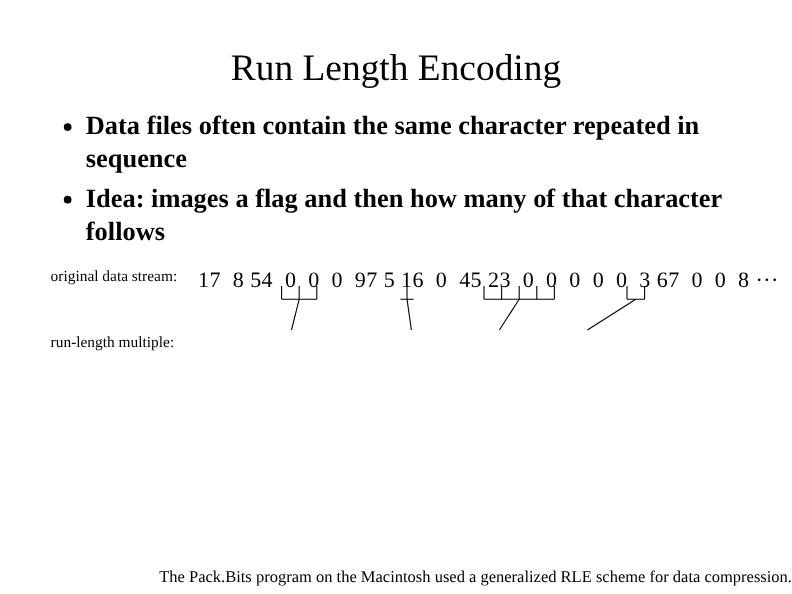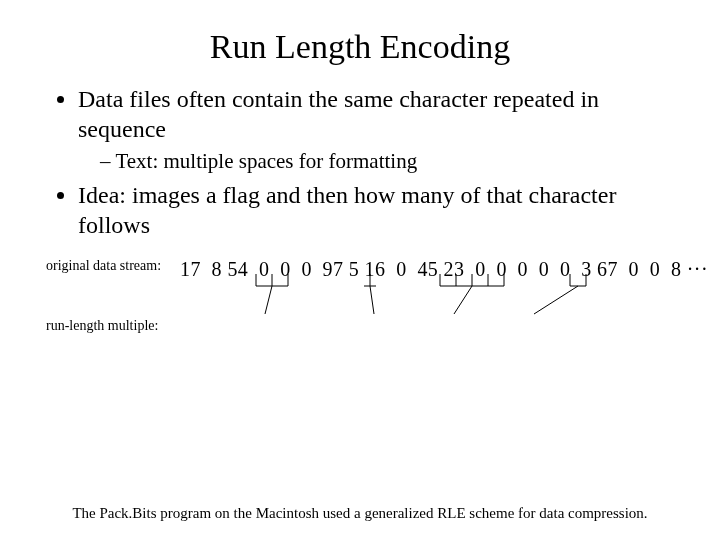--- a/index.html
+++ b/index.html
@@ -11,28 +11,29 @@
     background: #fff;
     color: #000;
     position: relative;
   }
   .slide {
     padding: 20px 40px 10px 40px;
   }
   .title {
     font-size: 34px;
     text-align: center;
-    margin: 8px 0 18px 0;
+    margin: 24px 0 18px 0;
     font-weight: normal;
   }
   ul.outer {
     list-style: disc;
     margin: 0 0 0 20px;
     padding: 0 0 0 18px;
     font-size: 24px;
+    font-weight: bold;
   }
   ul.outer > li {
     margin-bottom: 4px;
     line-height: 1.25;
   }
   ul.inner {
     list-style: none;
     margin: 4px 0 6px 0;
     padding: 0 0 0 22px;
     font-size: 21px;
@@ -70,37 +71,36 @@
     width: 700px;
     height: 90px;
     pointer-events: none;
   }
   svg.connectors line {
     stroke: #000;
     stroke-width: 1;
   }
   .footer {
     position: absolute;
-    bottom: 18px;
+    bottom: 6px;
     left: 0;
     right: 0;
-    text-align: center;
+    text-align: right;
     font-size: 15px;
   }
 </style>
 </head>
 <body>
 
 <div class="slide">
   <h1 class="title">Run Length Encoding</h1>
 
   <ul class="outer">
     <li>Data files often contain the same character repeated in sequence</li>
     <ul class="inner">
-      <li>Text: multiple spaces for formatting</li>
     </ul>
     <li>Idea: images a flag and then how many of that character follows</li>
   </ul>
 
   <div class="diagram">
     <div class="stream-label" style="top:0">original data stream:</div>
     <div class="stream" style="top:0">17  8 54  0  0  0  97 5 16  0  45 23  0  0  0  0  0  3 67  0  0  8 ···</div>
 
     <div class="stream-label" style="top:60px">run-length multiple:</div>
 

